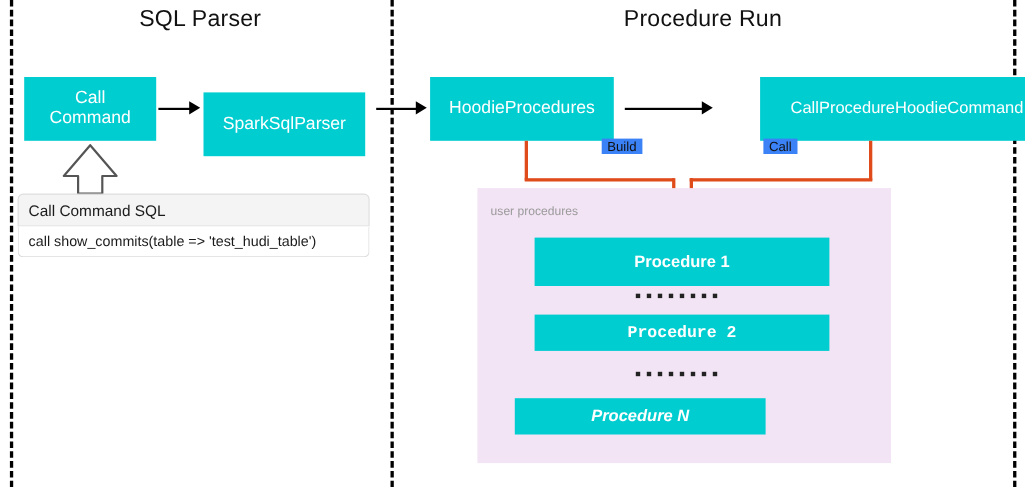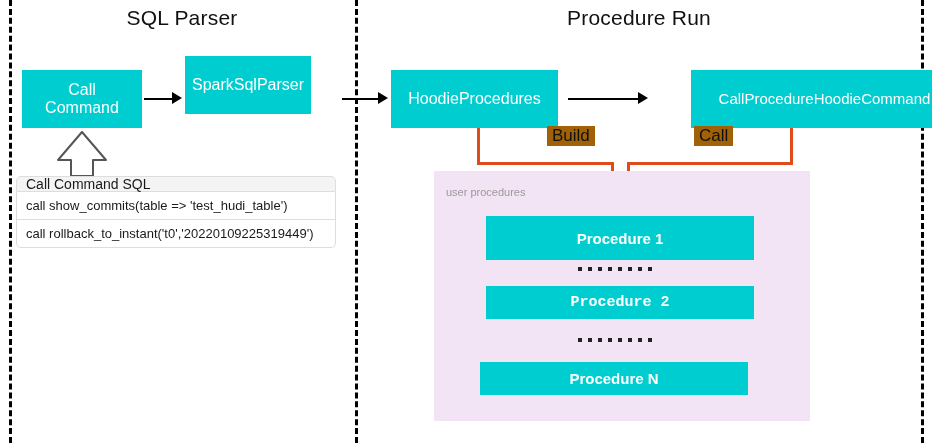--- a/index.html
+++ b/index.html
@@ -78,21 +78,21 @@
     font-size: 13px;
     color: #1a1a1a;
   }
   .sql-head {
     background: #f4f4f4;
     border: 1px solid #dddddd;
     border-radius: 5px 5px 0 0;
     padding: 7px 9px;
     font-size: 14px;
     box-sizing: border-box;
-    height: 16px;
+    height: 30px;
     display: flex;
     align-items: center;
   }
   .sql-row {
     background: #ffffff;
     border: 1px solid #dddddd;
     border-top: none;
     padding: 6px 9px;
     box-sizing: border-box;
     height: 28px;
@@ -116,23 +116,23 @@
   .ohead {
     position: absolute;
     width: 0;
     height: 0;
     border-left: 8px solid transparent;
     border-right: 8px solid transparent;
     border-top: 13px solid #E04B1C;
   }
   .olabel {
     position: absolute;
-    font-size: 17px;
+    font-size: 12px;
     color: #111111;
-    background: #a16207;
+    background: #3b82f6;
     padding: 0 5px;
     white-space: nowrap;
   }
 
   
   .proc-panel {
     position: absolute;
     background: #F3E4F5;
   }
   .proc-caption {
@@ -176,21 +176,21 @@
   <div class="divider" style="left:921px;"></div>
 
   <div class="section-title" style="left:9px; width:346px; top:6px;">SQL Parser</div>
   <div class="section-title" style="left:357px; width:564px; top:6px;">Procedure Run</div>
 
   <div class="node" style="left:22px; top:70px; width:120px; height:58px; flex-direction:column;">
     <span>Call</span>
     <span>Command</span>
   </div>
 
-  <div class="node" style="left:185px; top:56px; width:126px; height:58px;">SparkSqlParser</div>
+  <div class="node" style="left:185px; top:84px; width:147px; height:58px;">SparkSqlParser</div>
 
   <div class="node" style="left:391px; top:70px; width:167px; height:58px;">HoodieProcedures</div>
 
   <div class="node small" style="left:651px; top:70px; width:267px; height:58px;">CallProcedureHoodieCommand</div>
 
   <div class="arrow-line" style="left:144px; top:98px; width:30px;"></div>
   <div class="arrow-head" style="left:172px; top:92px;"></div>
 
   <div class="arrow-line" style="left:342px; top:98px; width:38px;"></div>
   <div class="arrow-head" style="left:378px; top:92px;"></div>
@@ -200,21 +200,20 @@
 
   <div class="block-arrow" style="left:52px; top:130px;">
     <svg width="60" height="48" viewBox="0 0 60 48">
       <polygon points="30,2 54,30 41,30 41,46 19,46 19,30 6,30" fill="#ffffff" stroke="#555555" stroke-width="2" stroke-linejoin="round"></polygon>
     </svg>
   </div>
 
   <div class="sql-table" style="left:16px; top:176px;">
     <div class="sql-head">Call Command SQL</div>
     <div class="sql-row">call show_commits(table =&gt; 'test_hudi_table')</div>
-    <div class="sql-row">call rollback_to_instant('t0','20220109225319449')</div>
   </div>
 
   <div class="oline-v" style="left:477px; top:128px; height:36px;"></div>
   <div class="oline-h" style="left:477px; top:162px; width:136px;"></div>
   <div class="oline-v" style="left:611px; top:162px; height:12px;"></div>
   <div class="ohead" style="left:604px; top:172px;"></div>
   <div class="olabel" style="left:547px; top:126px;">Build</div>
 
   <div class="oline-v" style="left:790px; top:128px; height:36px;"></div>
   <div class="oline-h" style="left:627px; top:162px; width:166px;"></div>
@@ -245,15 +244,15 @@
     <i></i>
       <i></i>
       <i></i>
       <i></i>
       <i></i>
       <i></i>
       <i></i>
       <i></i>
   </div>
 
-  <div class="proc-box" style="left:480px; top:362px; width:268px; height:33px;">Procedure N</div>
+  <div class="proc-box" style="left:468px; top:362px; width:228px; height:33px;font-style:italic;">Procedure N</div>
 
 </div>
 
 </body></html>

